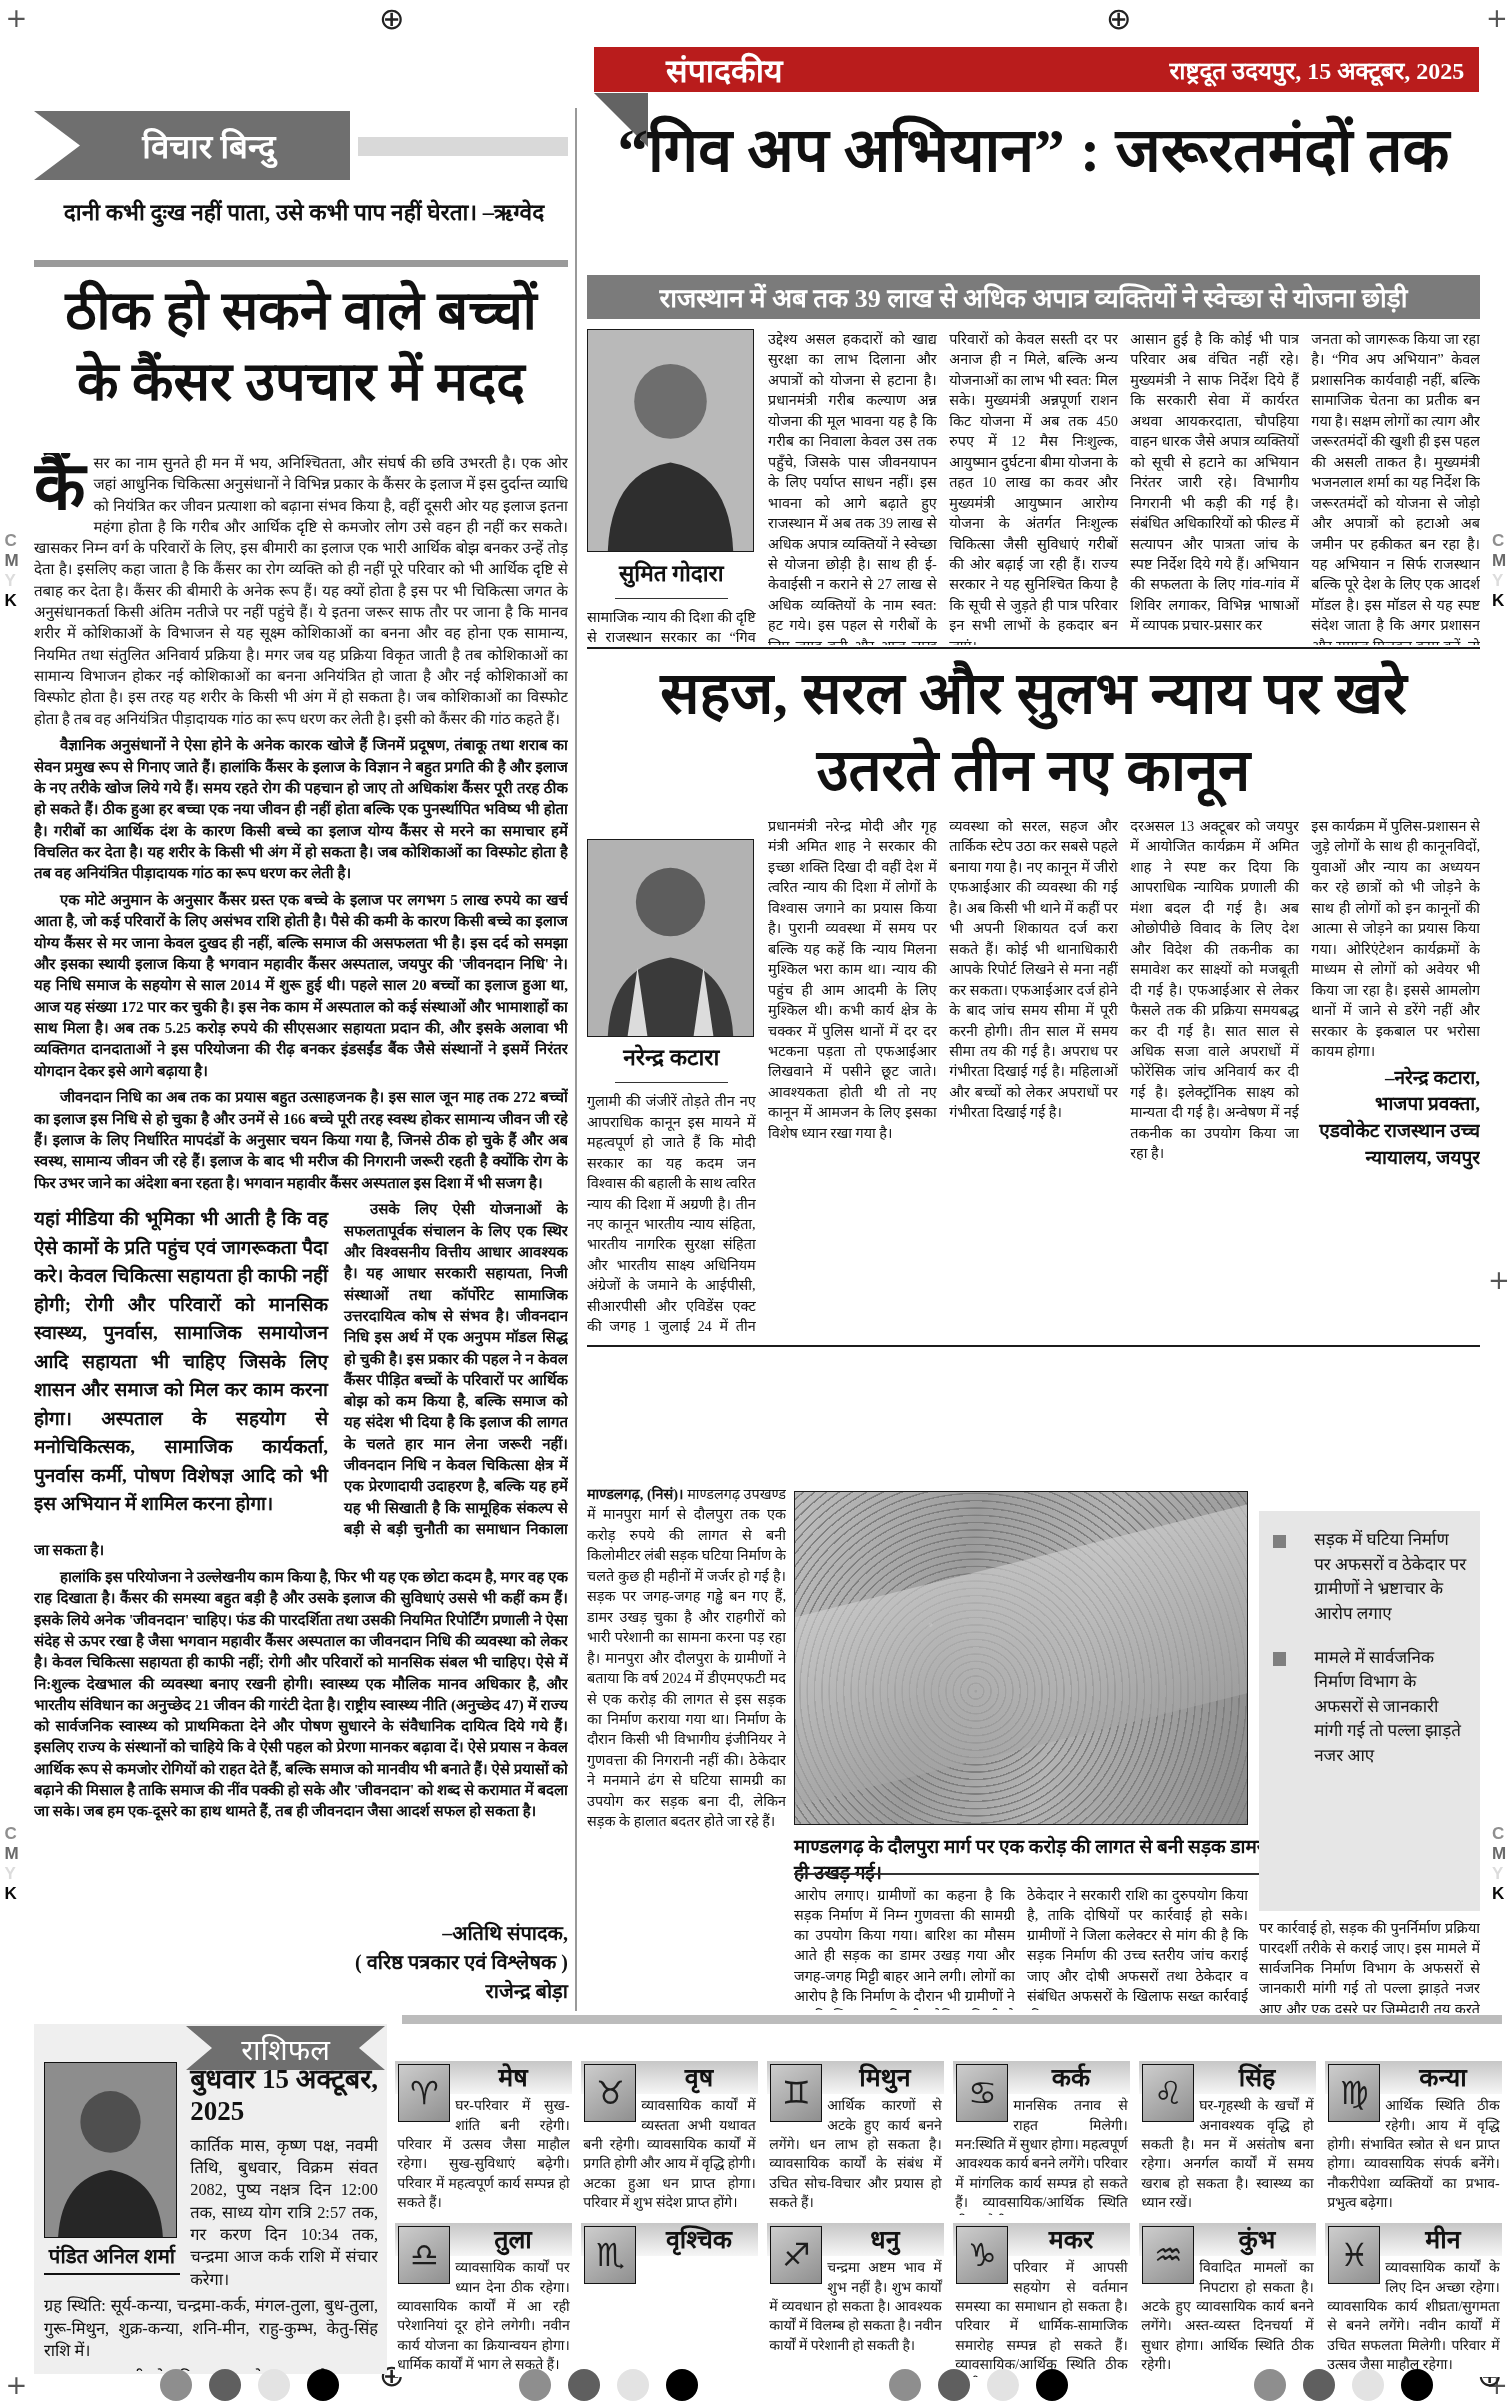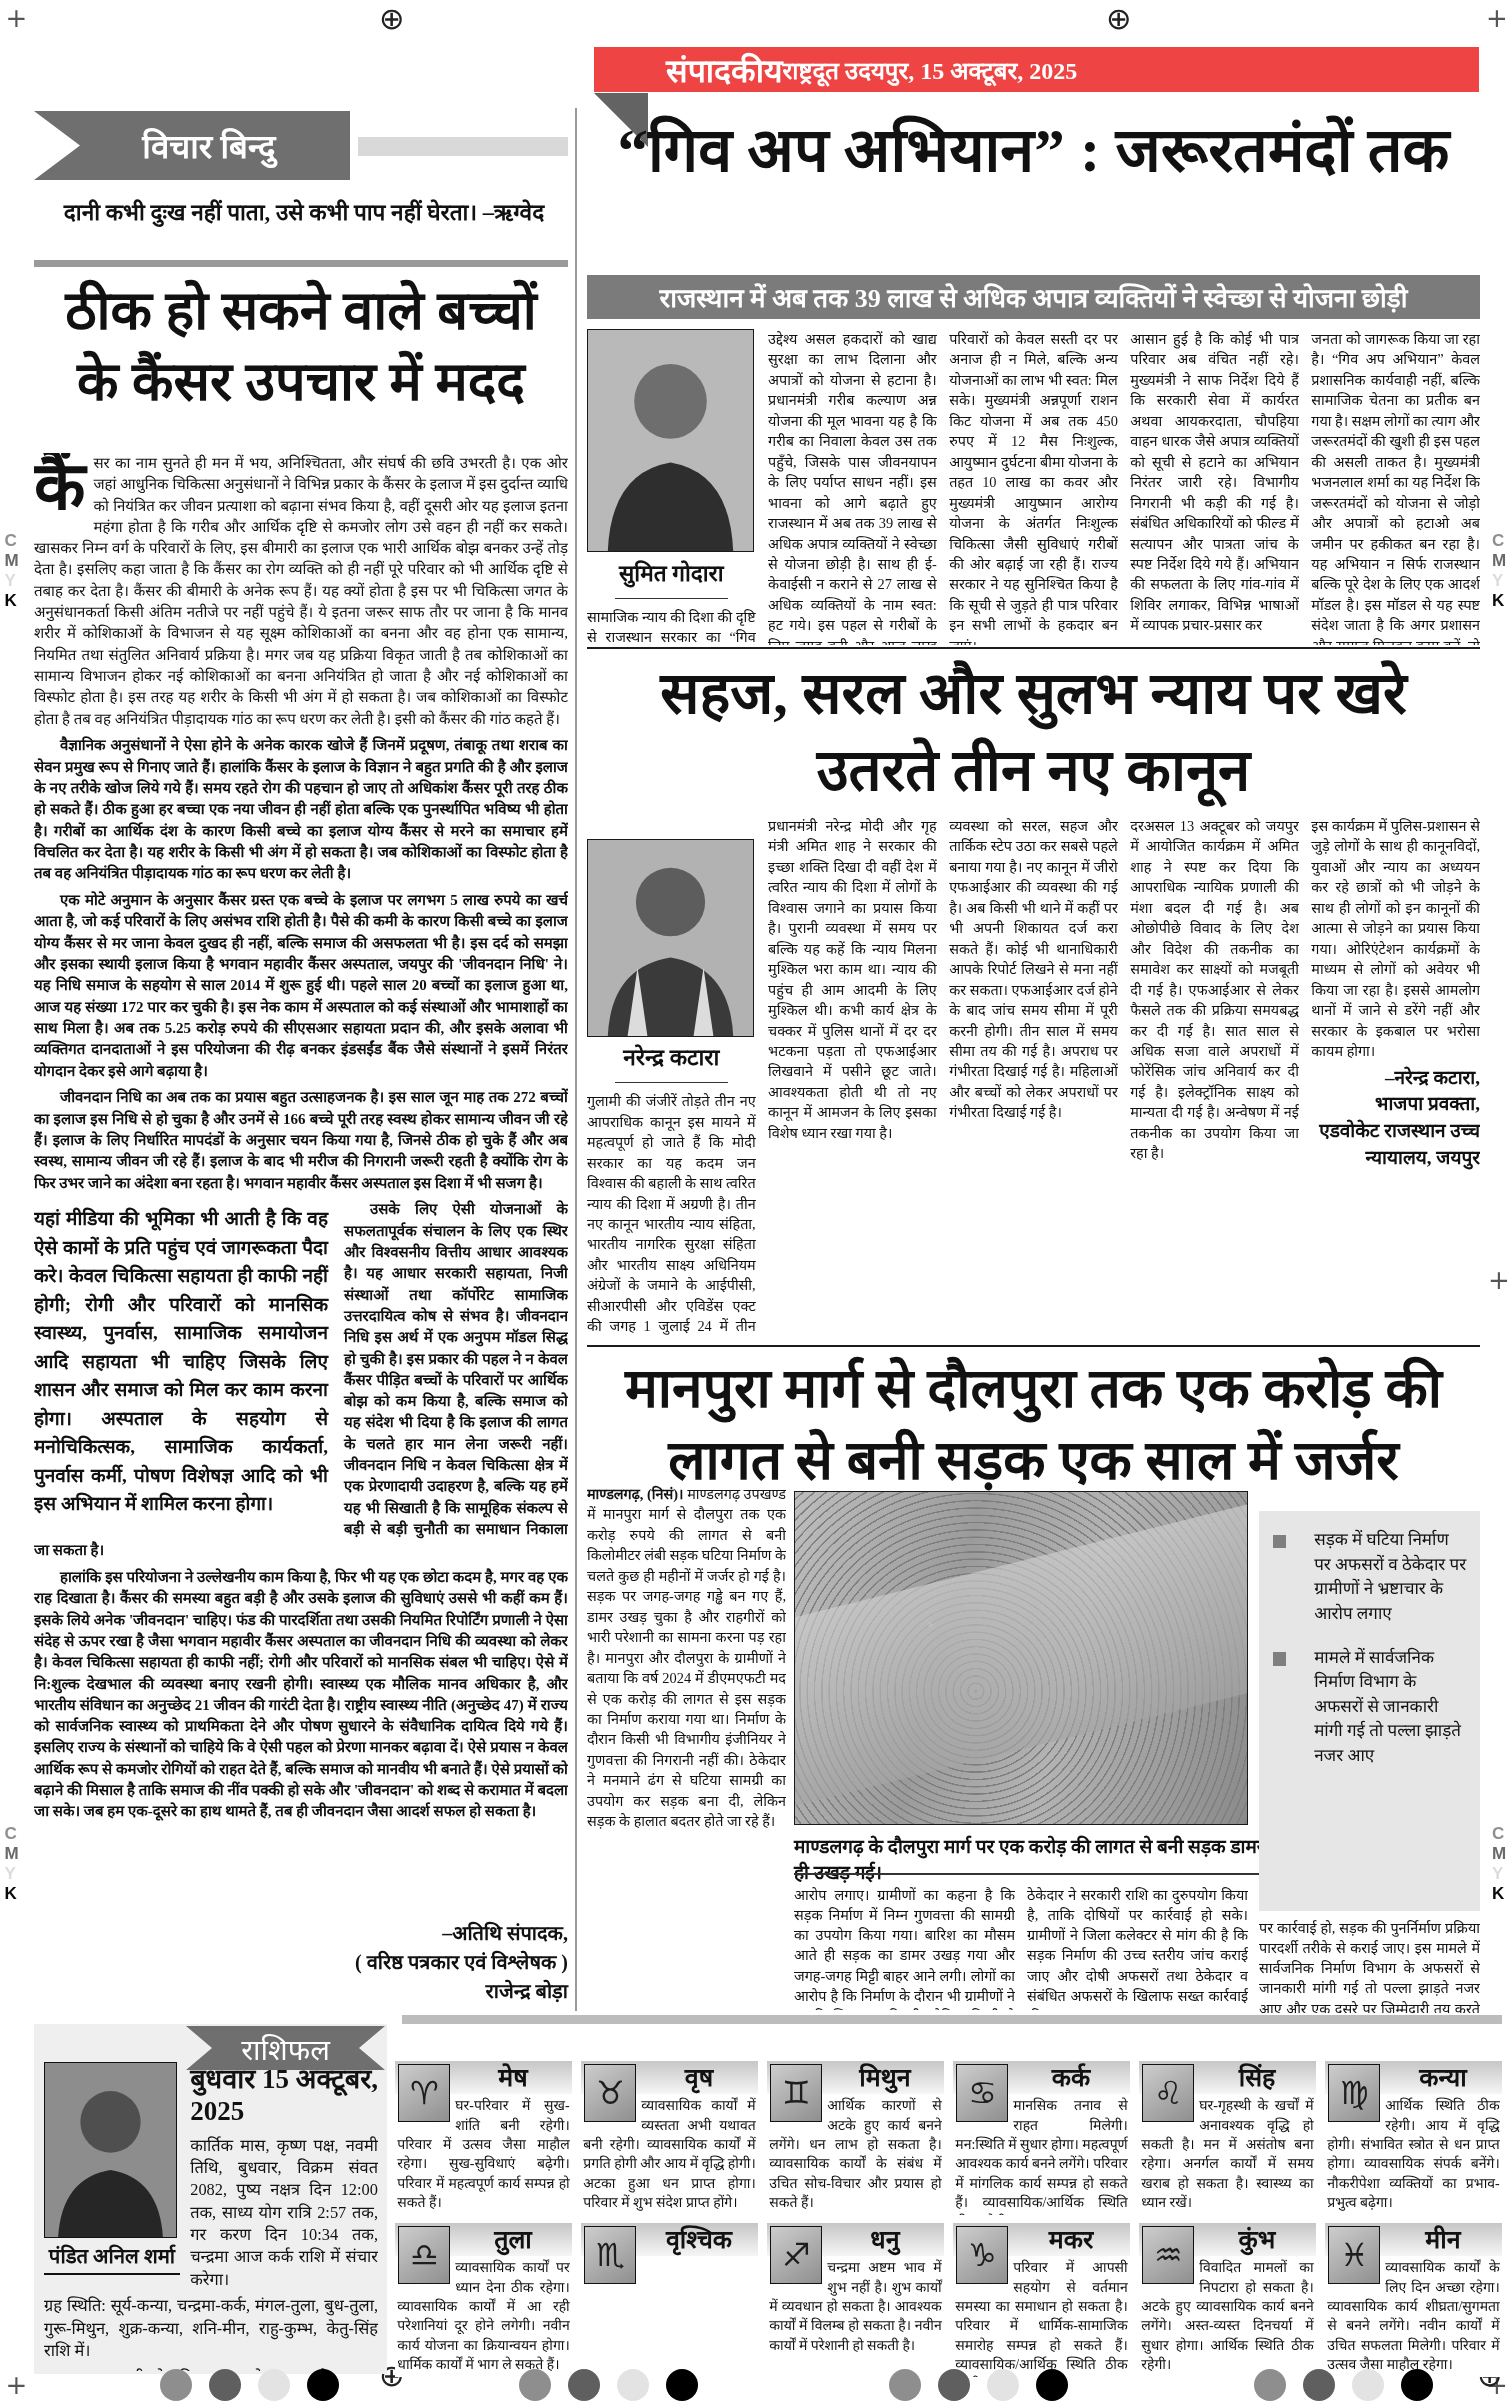--- a/index.html
+++ b/index.html
@@ -14,21 +14,21 @@
   .cross{position:absolute;font-family:"DejaVu Sans",sans-serif;font-size:26px;color:#555;}
   .oplus{position:absolute;font-family:"DejaVu Sans",sans-serif;font-size:30.5px;color:#222;}
   .cmyk{position:absolute;font-family:"Liberation Sans",sans-serif;font-weight:bold;font-size:17px;line-height:20px;}
   .cmyk span{display:block;}
   .cmyk .c{color:#8f8f8f}.cmyk .m{color:#6a6a6a}.cmyk .y{color:#dcdcdc}.cmyk .k{color:#0a0a0a}
   .dotrow{position:absolute;top:2369px;display:flex;gap:17px;}
   .dot{width:32px;height:32px;border-radius:50%;}
   .d1{background:#8e8e8e}.d2{background:#5f5f5f}.d3{background:#e3e3e3}.d4{background:#000}
 
   
-  #masthead{left:594px;top:47px;width:885px;height:45px;background:#ef4444;color:#fff;display:flex;align-items:center;}
+  #masthead{left:594px;top:47px;width:885px;height:45px;background:#b91c1c;color:#fff;display:flex;justify-content:space-between;align-items:center;}
   #masthead .sec{font-size:32px;font-weight:bold;padding-left:72px;}
   #masthead .ed{font-size:24px;font-weight:bold;padding-right:14.7px;}
   #mast-fold{left:594px;top:93px;width:54px;height:54px;background:#636363;clip-path:polygon(0 0,100% 0,100% 100%);}
 
   
   #vichar-banner{left:34px;top:111px;width:316px;height:69px;background:#6f6f6f;color:#fff;
     clip-path:polygon(0 0,100% 0,100% 100%,0 100%,46px 50%);
     font-size:33px;font-weight:bold;display:flex;align-items:center;justify-content:center;padding-left:34px;box-sizing:border-box;}
   #vichar-band{left:358px;top:137px;width:210px;height:19px;background:#d9d9d9;}
   #vichar-quote{left:50px;top:196px;width:508px;font-size:22.6px;font-weight:bold;text-align:center;}
@@ -236,24 +236,20 @@
         <div>–नरेन्द्र कटारा,</div>
         <div>भाजपा प्रवक्ता,</div>
         <div>एडवोकेट राजस्थान उच्च</div>
         <div>न्यायालय, जयपुर</div>
       </div>
     </div>
   </div>
 
   <div class="hdiv" style="top:1345px;"></div>
 
-  <div class="big-head" style="top:1353px;font-size:55px;line-height:1.3;">
-    <div>मानपुरा मार्ग से दौलपुरा तक एक करोड़ की</div>
-    <div>लागत से बनी सड़क एक साल में जर्जर</div>
-  </div>
 
   <div class="abs" id="road-colL">
     <span class="bold">माण्डलगढ़, (निसं)।</span>
     <span>माण्डलगढ़ उपखण्ड में मानपुरा मार्ग से दौलपुरा तक एक करोड़ रुपये की लागत से बनी किलोमीटर लंबी सड़क घटिया निर्माण के चलते कुछ ही महीनों में जर्जर हो गई है। सड़क पर जगह-जगह गड्ढे बन गए हैं, डामर उखड़ चुका है और राहगीरों को भारी परेशानी का सामना करना पड़ रहा है। मानपुरा और दौलपुरा के ग्रामीणों ने बताया कि वर्ष 2024 में डीएमएफटी मद से एक करोड़ की लागत से इस सड़क का निर्माण कराया गया था। निर्माण के दौरान किसी भी विभागीय इंजीनियर ने गुणवत्ता की निगरानी नहीं की। ठेकेदार ने मनमाने ढंग से घटिया सामग्री का उपयोग कर सड़क बना दी, लेकिन सड़क के हालात बदतर होते जा रहे हैं।</span>
   </div>
 
   <div class="abs photo" id="road-photo">
     <div id="road-texture"></div>
     <div id="road-band"></div>
   </div>

